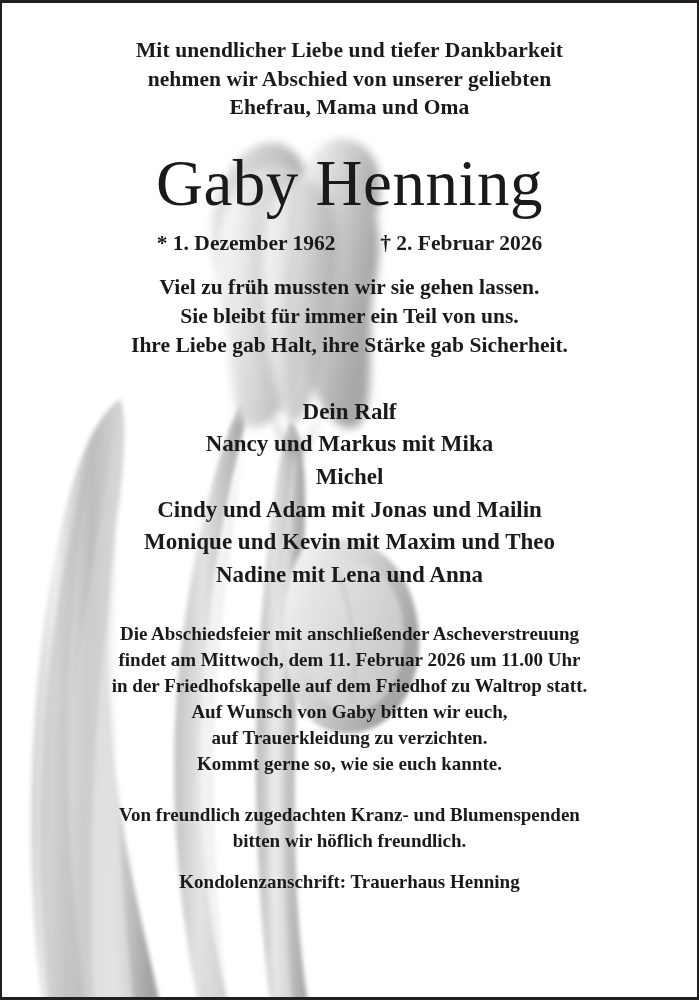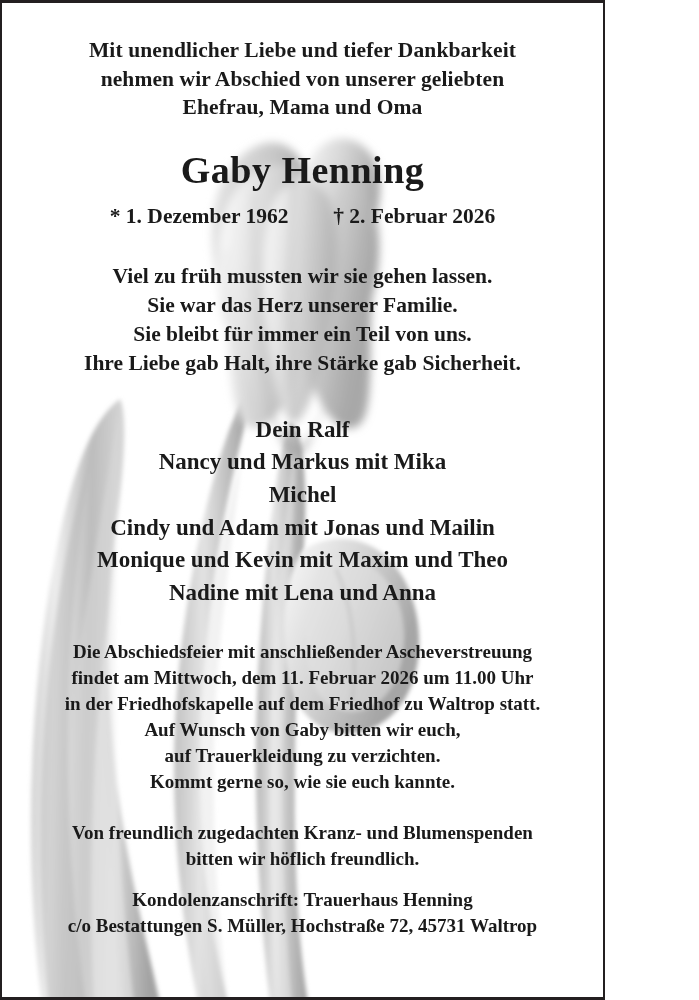--- a/index.html
+++ b/index.html
@@ -3,21 +3,21 @@
 <meta charset="utf-8">
 <style>
   html, body {
     margin: 0;
     padding: 0;
     background: #ffffff;
   }
 
   .notice {
     position: relative;
-    width: 605px;
+    width: 699px;
     height: 1000px;
     box-sizing: border-box;
     background: #ffffff;
     border-top: 3px solid #231f20;
     border-left: 2px solid #231f20;
     border-right: 2px solid #231f20;
     border-bottom: 3px solid #231f20;
     overflow: hidden;
     font-family: "Liberation Serif", "DejaVu Serif", serif;
     color: #1a1a1a;
@@ -49,38 +49,38 @@
     margin-top: 33px;
     font-size: 21.5px;
     font-weight: 700;
     line-height: 1.33;
     letter-spacing: 0.1px;
   }
   .intro div { white-space: nowrap; }
 
   .name {
     margin-top: 29px;
-    font-size: 38px;
-    font-weight: 700;
+    font-size: 65px;
+    font-weight: 400;
     line-height: 1;
     letter-spacing: 0.5px;
     white-space: nowrap;
   }
 
   .dates {
     margin-top: 15px;
     font-size: 21.5px;
     font-weight: 700;
     line-height: 1.2;
     white-space: nowrap;
   }
   .dates .gap { display: inline-block; width: 34px; }
 
   .verse {
-    margin-top: 32px;
+    margin-top: 16px;
     font-size: 21.5px;
     font-weight: 700;
     line-height: 1.35;
   }
   .verse div { white-space: nowrap; }
 
   .family {
     margin-top: 36px;
     font-size: 23px;
     font-weight: 700;
@@ -249,21 +249,20 @@
     <div class="dates">
       <span>*</span>
       <span>1. Dezember 1962</span>
       <span class="gap"></span>
       <span>†</span>
       <span>2. Februar 2026</span>
     </div>
 
     <div class="verse">
       <div>Viel zu früh mussten wir sie gehen lassen.</div>
-      <div>Sie war das Herz unserer Familie.</div>
       <div>Sie bleibt für immer ein Teil von uns.</div>
       <div>Ihre Liebe gab Halt, ihre Stärke gab Sicherheit.</div>
     </div>
 
     <div class="family">
       <div>Dein Ralf</div>
       <div>Nancy und Markus mit Mika</div>
       <div>Michel</div>
       <div>Cindy und Adam mit Jonas und Mailin</div>
       <div>Monique und Kevin mit Maxim und Theo</div>
@@ -279,17 +278,16 @@
       <div>Kommt gerne so, wie sie euch kannte.</div>
     </div>
 
     <div class="flowers">
       <div>Von freundlich zugedachten Kranz- und Blumenspenden</div>
       <div>bitten wir höflich freundlich.</div>
     </div>
 
     <div class="address">
       <div>Kondolenzanschrift: Trauerhaus Henning</div>
-      <div>c/o Bestattungen S. Müller, Hochstraße 72, 45731 Waltrop</div>
     </div>
 
   </div>
 </div>
 
 </body></html>

